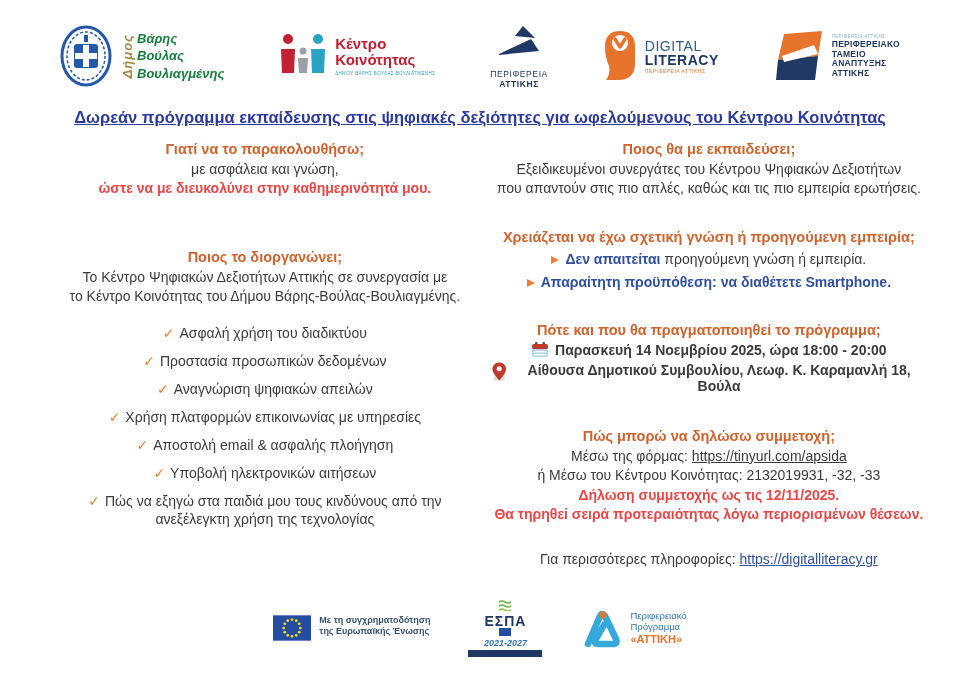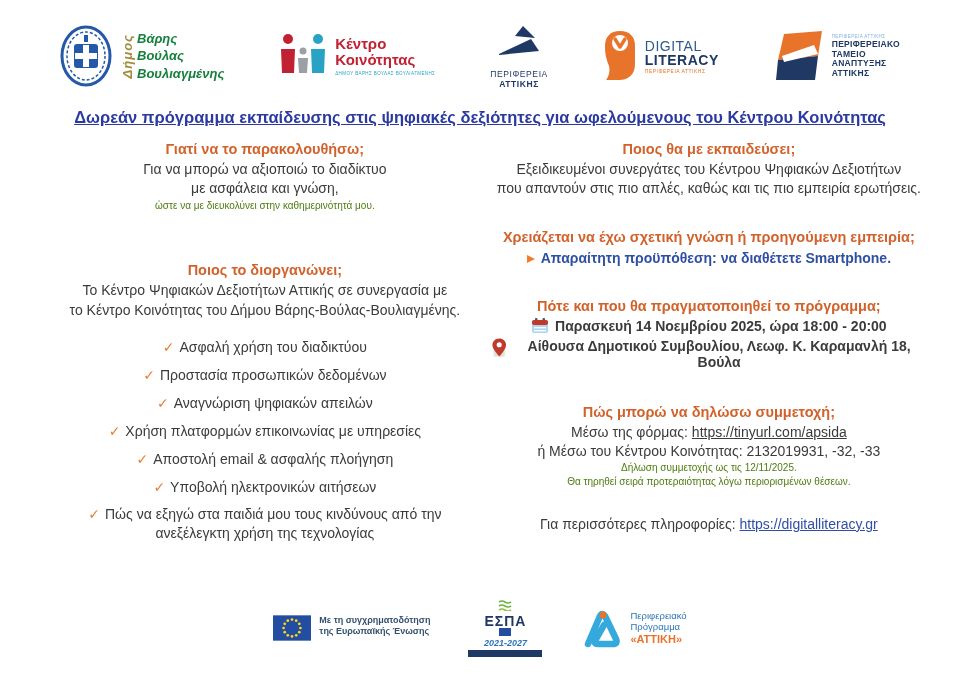--- a/index.html
+++ b/index.html
@@ -32,21 +32,21 @@
   .fund-line { color:#1f3864; font-weight:bold; font-size:8.5px; letter-spacing:.3px; }
 
   
   .main-title { text-align:center; color:#2b3aa0; font-weight:bold; font-size:16.5px; text-decoration:underline; padding:8px 30px 2px 30px; }
 
   
   .columns { flex:1; display:grid; grid-template-columns:1fr 1.02fr; gap:14px; padding:12px 34px 0 52px; }
   .col { text-align:center; }
   .h { color:#d2622b; font-weight:bold; font-size:14.5px; margin-bottom:3px; }
   .t { font-size:14px; color:#3b3b3b; line-height:1.38; }
-  .t-blue { color:#4d7c0f; font-weight:normal; font-size:10px; line-height:1.38; }
+  .t-blue { color:#ef4444; font-weight:bold; font-size:14px; line-height:1.38; }
 
   .col-left .sec1 { margin-bottom:50px; }
   .col-left .sec2 { margin-bottom:18px; }
 
   .check-item { font-size:14px; color:#3b3b3b; margin:0 0 9px 0; line-height:1.35; }
   .check { color:#ed7d31; font-weight:bold; margin-right:5px; font-size:14px; }
 
   .col-right .secA { margin-bottom:30px; }
   .col-right .secB { margin-bottom:32px; }
   .col-right .secC { margin-bottom:34px; }
@@ -160,21 +160,20 @@
     </div>
   </div>
 
   <div class="main-title">Δωρεάν πρόγραμμα εκπαίδευσης στις ψηφιακές δεξιότητες για ωφελούμενους του Κέντρου Κοινότητας</div>
 
   <div class="columns">
 
     <div class="col col-left">
       <div class="sec1">
         <div class="h">Γιατί να το παρακολουθήσω;</div>
-        <div class="t">Για να μπορώ να αξιοποιώ το διαδίκτυο</div>
         <div class="t">με ασφάλεια και γνώση,</div>
         <div class="t-blue">ώστε να με διευκολύνει στην καθημερινότητά μου.</div>
       </div>
 
       <div class="sec2">
         <div class="h">Ποιος το διοργανώνει;</div>
         <div class="t">Το Κέντρο Ψηφιακών Δεξιοτήτων Αττικής σε συνεργασία με</div>
         <div class="t">το Κέντρο Κοινότητας του Δήμου Βάρης-Βούλας-Βουλιαγμένης.</div>
       </div>
 
@@ -191,20 +190,21 @@
 
     <div class="col col-right">
       <div class="secA">
         <div class="h">Ποιος θα με εκπαιδεύσει;</div>
         <div class="t">Εξειδικευμένοι συνεργάτες του Κέντρου Ψηφιακών Δεξιοτήτων</div>
         <div class="t">που απαντούν στις πιο απλές, καθώς και τις πιο εμπειρία ερωτήσεις.</div>
       </div>
 
       <div class="secB">
         <div class="h">Χρειάζεται να έχω σχετική γνώση ή προηγούμενη εμπειρία;</div>
+        <div class="bullet-row"><span class="tri"></span><span class="bb">Δεν απαιτείται</span><span class="t"> προηγούμενη γνώση ή εμπειρία.</span></div>
         <div class="bullet-row"><span class="tri"></span><span class="bb">Απαραίτητη προϋπόθεση: να διαθέτετε Smartphone.</span></div>
       </div>
 
       <div class="secC">
         <div class="h">Πότε και που θα πραγματοποιηθεί το πρόγραμμα;</div>
         <div class="icon-row">
           <svg width="18" height="16" viewBox="0 0 18 16">
             <rect x="4" y="0" width="2.5" height="4" rx="1" fill="#555"></rect>
             <rect x="11.5" y="0" width="2.5" height="4" rx="1" fill="#555"></rect>
             <rect x="1" y="2" width="16" height="13" rx="2" fill="#aed6f1"></rect>

